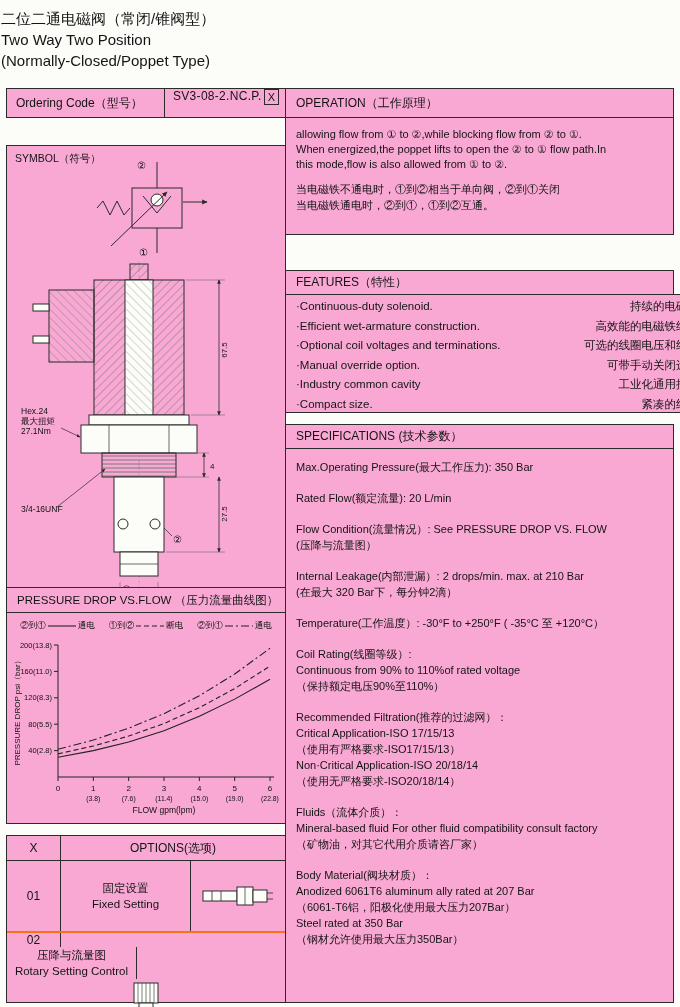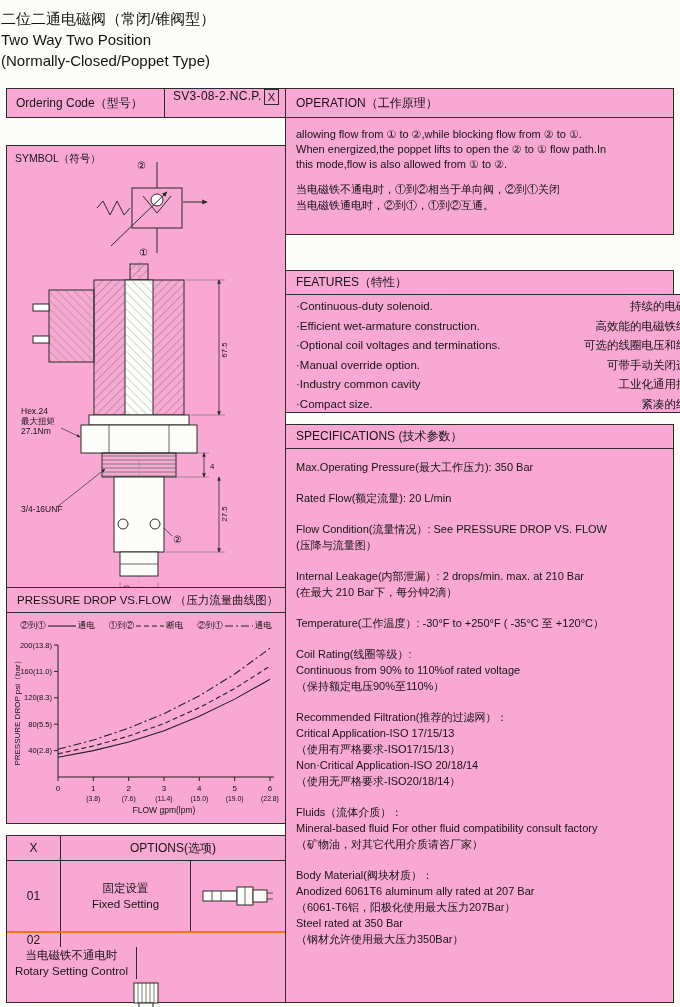--- a/index.html
+++ b/index.html
@@ -245,21 +245,21 @@
           <line x1="46" y1="6" x2="46" y2="24" stroke="#2b2b2b" stroke-width="0.7"></line>
           <rect x="54" y="9" width="14" height="12" fill="#fcfcf8" stroke="#2b2b2b"></rect>
           <line x1="68" y1="12" x2="74" y2="12" stroke="#2b2b2b" stroke-width="0.8"></line>
           <line x1="68" y1="18" x2="74" y2="18" stroke="#2b2b2b" stroke-width="0.8"></line>
         </svg>
       </div>
     </div>
     <div class="opt-row last">
       <div class="opt-x">02</div>
       <div class="opt-label">
-        <div>当电磁铁不通电时</div>
+        <div>压降与流量图</div>
         <div>Rotary Setting Control</div>
       </div>
       <div class="opt-icon">
         <svg width="40" height="58" viewBox="0 0 40 58">
           <rect x="8" y="4" width="24" height="20" fill="#fcfcf8" stroke="#2b2b2b"></rect>
           <line x1="12" y1="4" x2="12" y2="24" stroke="#2b2b2b" stroke-width="0.6"></line>
           <line x1="16" y1="4" x2="16" y2="24" stroke="#2b2b2b" stroke-width="0.6"></line>
           <line x1="20" y1="4" x2="20" y2="24" stroke="#2b2b2b" stroke-width="0.6"></line>
           <line x1="24" y1="4" x2="24" y2="24" stroke="#2b2b2b" stroke-width="0.6"></line>
           <line x1="28" y1="4" x2="28" y2="24" stroke="#2b2b2b" stroke-width="0.6"></line>
@@ -324,21 +324,21 @@
         </div>
         <div class="spec-block">
           <div class="spec-line">Rated Flow(额定流量): 20 L/min</div>
         </div>
         <div class="spec-block">
           <div class="spec-line">Flow Condition(流量情况）: See PRESSURE DROP VS. FLOW</div>
           <div class="spec-line">(压降与流量图）</div>
         </div>
         <div class="spec-block">
           <div class="spec-line">Internal Leakage(内部泄漏）: 2 drops/min. max. at 210 Bar</div>
-          <div class="spec-line">(在最大 210 Bar下，每分钟2滴）</div>
+          <div class="spec-line">(在最大 320 Bar下，每分钟2滴）</div>
         </div>
         <div class="spec-block">
           <div class="spec-line">Temperature(工作温度）: -30°F to +250°F  ( -35°C 至 +120°C）</div>
         </div>
         <div class="spec-block">
           <div class="spec-line">Coil Rating(线圈等级）:</div>
           <div class="spec-line">Continuous from 90% to 110%of rated voltage</div>
           <div class="spec-line">（保持额定电压90%至110%）</div>
         </div>
         <div class="spec-block">

